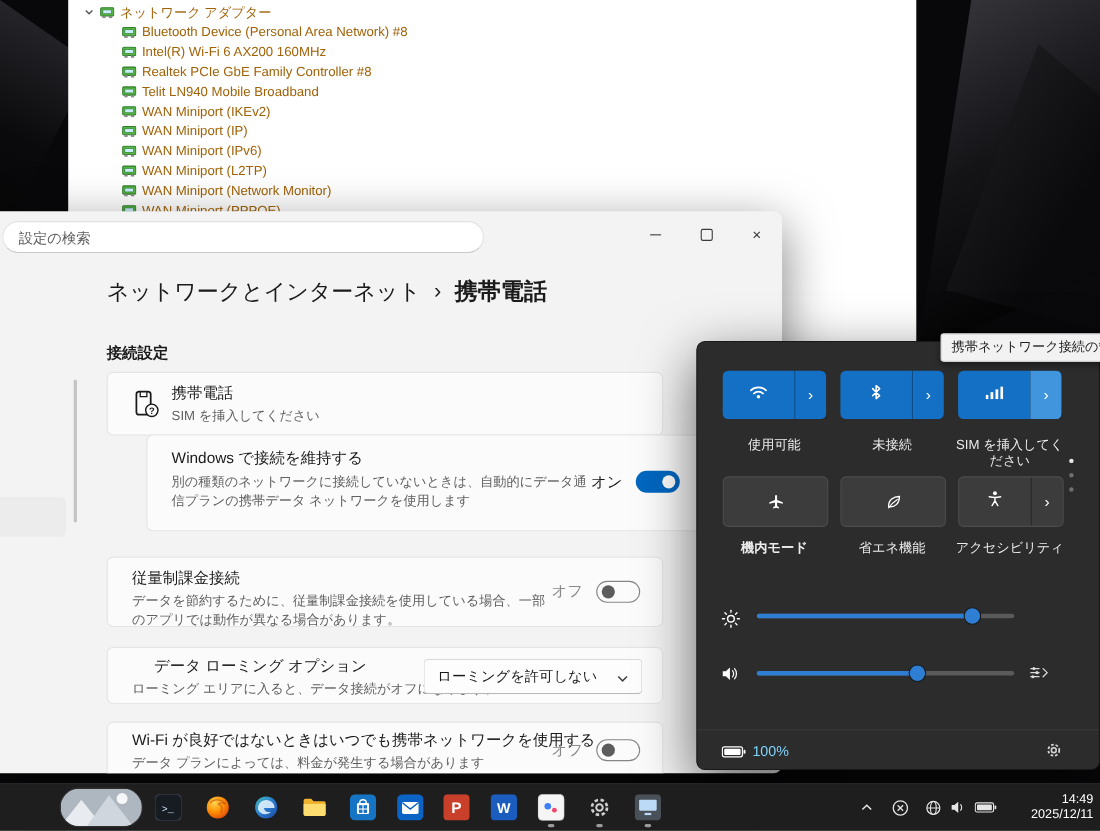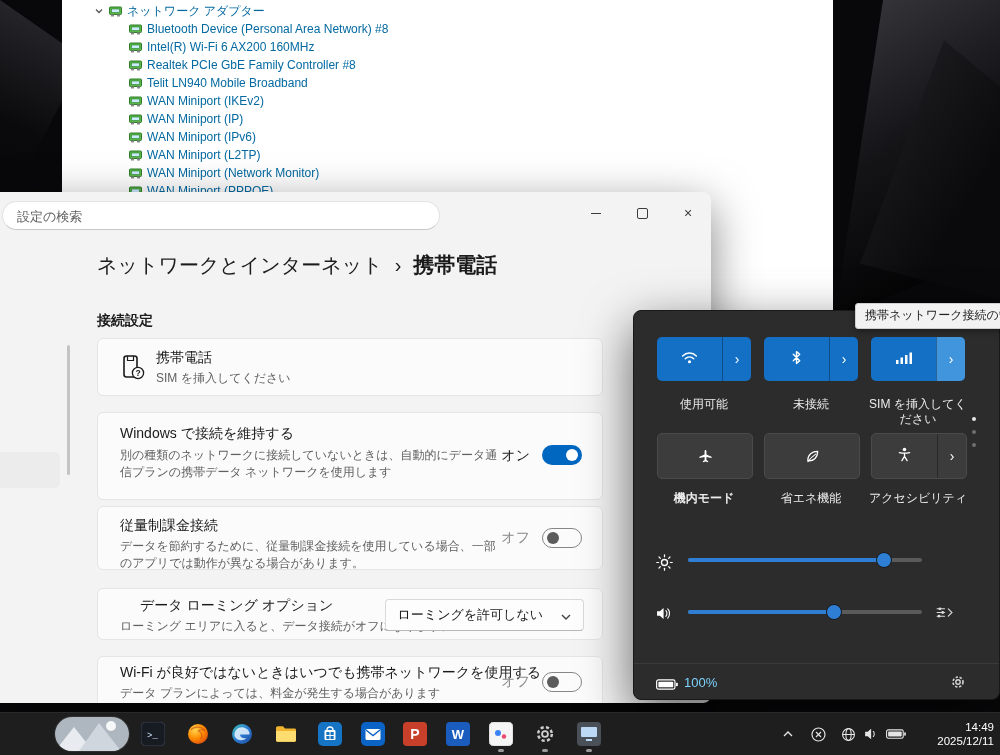--- a/index.html
+++ b/index.html
@@ -14,21 +14,21 @@
     clip-path:polygon(35% 0,100% 0,100% 78%,8% 100%);}
   .wp-rib2{left:860px;top:40px;width:140px;height:260px;
     background:linear-gradient(120deg,#232327 0%,#0a0a0c 70%);
     clip-path:polygon(60% 0,100% 18%,100% 100%,0 86%);opacity:.9;}
   .wp-rib3{left:0;top:0;width:62px;height:240px;
     background:linear-gradient(205deg,#2c2c31 0%,#0a0a0c 55%,#050506 100%);
     clip-path:polygon(0 0,100% 18%,100% 42%,0 92%);}
 
   
   .devmgr{left:62px;top:0;width:771px;height:700px;background:#ffffff;}
-  .dm-tree{left:32px;top:2px;font-size:12px;color:#0369a1;}
+  .dm-tree{left:14px;top:2px;font-size:12px;color:#a16207;}
   .dm-row{height:18px;display:flex;align-items:center;gap:5px;white-space:nowrap;}
   .dm-child{padding-left:35px;}
   .dm-arrow{width:10px;height:10px;display:inline-flex;}
   .dm-ico{display:inline-flex;width:13px;height:11px;}
 
   
   .settings{left:0;top:192px;width:711px;height:511px;background:#f3f3f3;
     border-radius:0 8px 8px 0;box-shadow:0 14px 45px rgba(0,0,0,.5);overflow:hidden;}
   .search-pill{left:2px;top:9px;width:438px;height:29px;background:#fff;
     border:1px solid #e2e2e2;border-bottom-color:#c9c9c9;border-radius:15px;
@@ -269,21 +269,21 @@
           <rect x="6" y="3" width="13" height="21" rx="2.5" fill="none" stroke="#1a1a1a" stroke-width="1.6"></rect>
           <path d="M9.5 3 L9.5 7.5 L15.5 7.5 L15.5 3" fill="none" stroke="#1a1a1a" stroke-width="1.2"></path>
           <circle cx="20" cy="20" r="5.6" fill="#fbfbfb" stroke="#1a1a1a" stroke-width="1.3"></circle>
           <text x="20" y="23" font-size="8.5" text-anchor="middle" fill="#1a1a1a" font-weight="bold">?</text>
         </svg>
     </span>
     <div class="card-title" style="left:58px;top:10px;">携帯電話</div>
     <div class="card-sub" style="left:58px;top:31px;">SIM を挿入してください</div>
   </div>
 
-  <div class="card" style="top:220px;height:88px;">
+  <div class="card" style="top:203px;height:88px;margin-left:36px;">
     <div class="card-title" style="left:22px;top:12px;">Windows で接続を維持する</div>
     <div class="card-sub" style="left:22px;top:34px;width:382px;">別の種類のネットワークに接続していないときは、自動的にデータ通信プランの携帯データ ネットワークを使用します</div>
     <div class="state-label" style="right:72px;top:34px;">オン</div>
     <div class="toggle on" style="right:20px;top:32px;">
         <span class="knob"></span>
       </div>
   </div>
 
   <div class="card" style="top:314px;height:64px;">
     <div class="card-title" style="left:22px;top:10px;">従量制課金接続</div>

